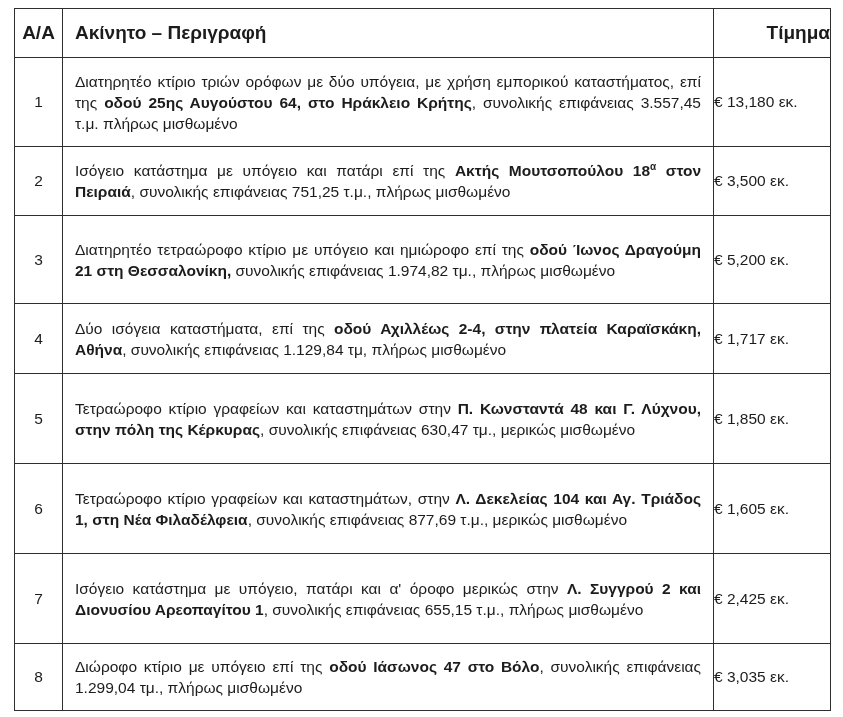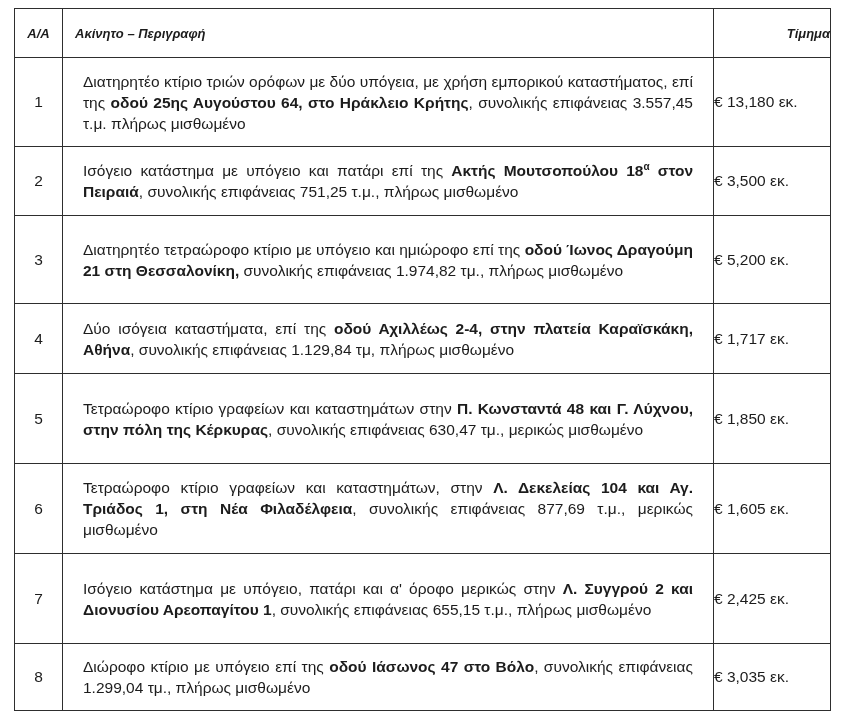--- a/index.html
+++ b/index.html
@@ -20,28 +20,28 @@
   col.c-num   { width: 48px; }
   col.c-desc  { width: 651px; }
   col.c-price { width: 117px; }
   th, td {
     border: 1.5px solid #2e2e2e;
     color: #1c1c1c;
     font-size: 15.5px;
     vertical-align: middle;
   }
   thead tr { height: 49px; }
-  th { font-weight: bold; font-size: 13px; font-style: italic; }
+  th { font-weight: bold; font-size: 19px; }
   th.h-num   { text-align: center; }
   th.h-desc  { text-align: left; padding: 12px 12px; }
   th.h-price { text-align: right; }
   td.num   { text-align: center; }
   td.desc  {
     text-align: justify;
-    padding: 9px 20px;
+    padding: 9px 12px;
     line-height: 21px;
     margin-left: 46px;
   }
   td.price { text-align: left; white-space: nowrap; }
   td.desc .bold { font-weight: bold; }
   td.desc sup {
     font-size: 10px;
     line-height: 0;
     vertical-align: super;
     font-weight: bold;

